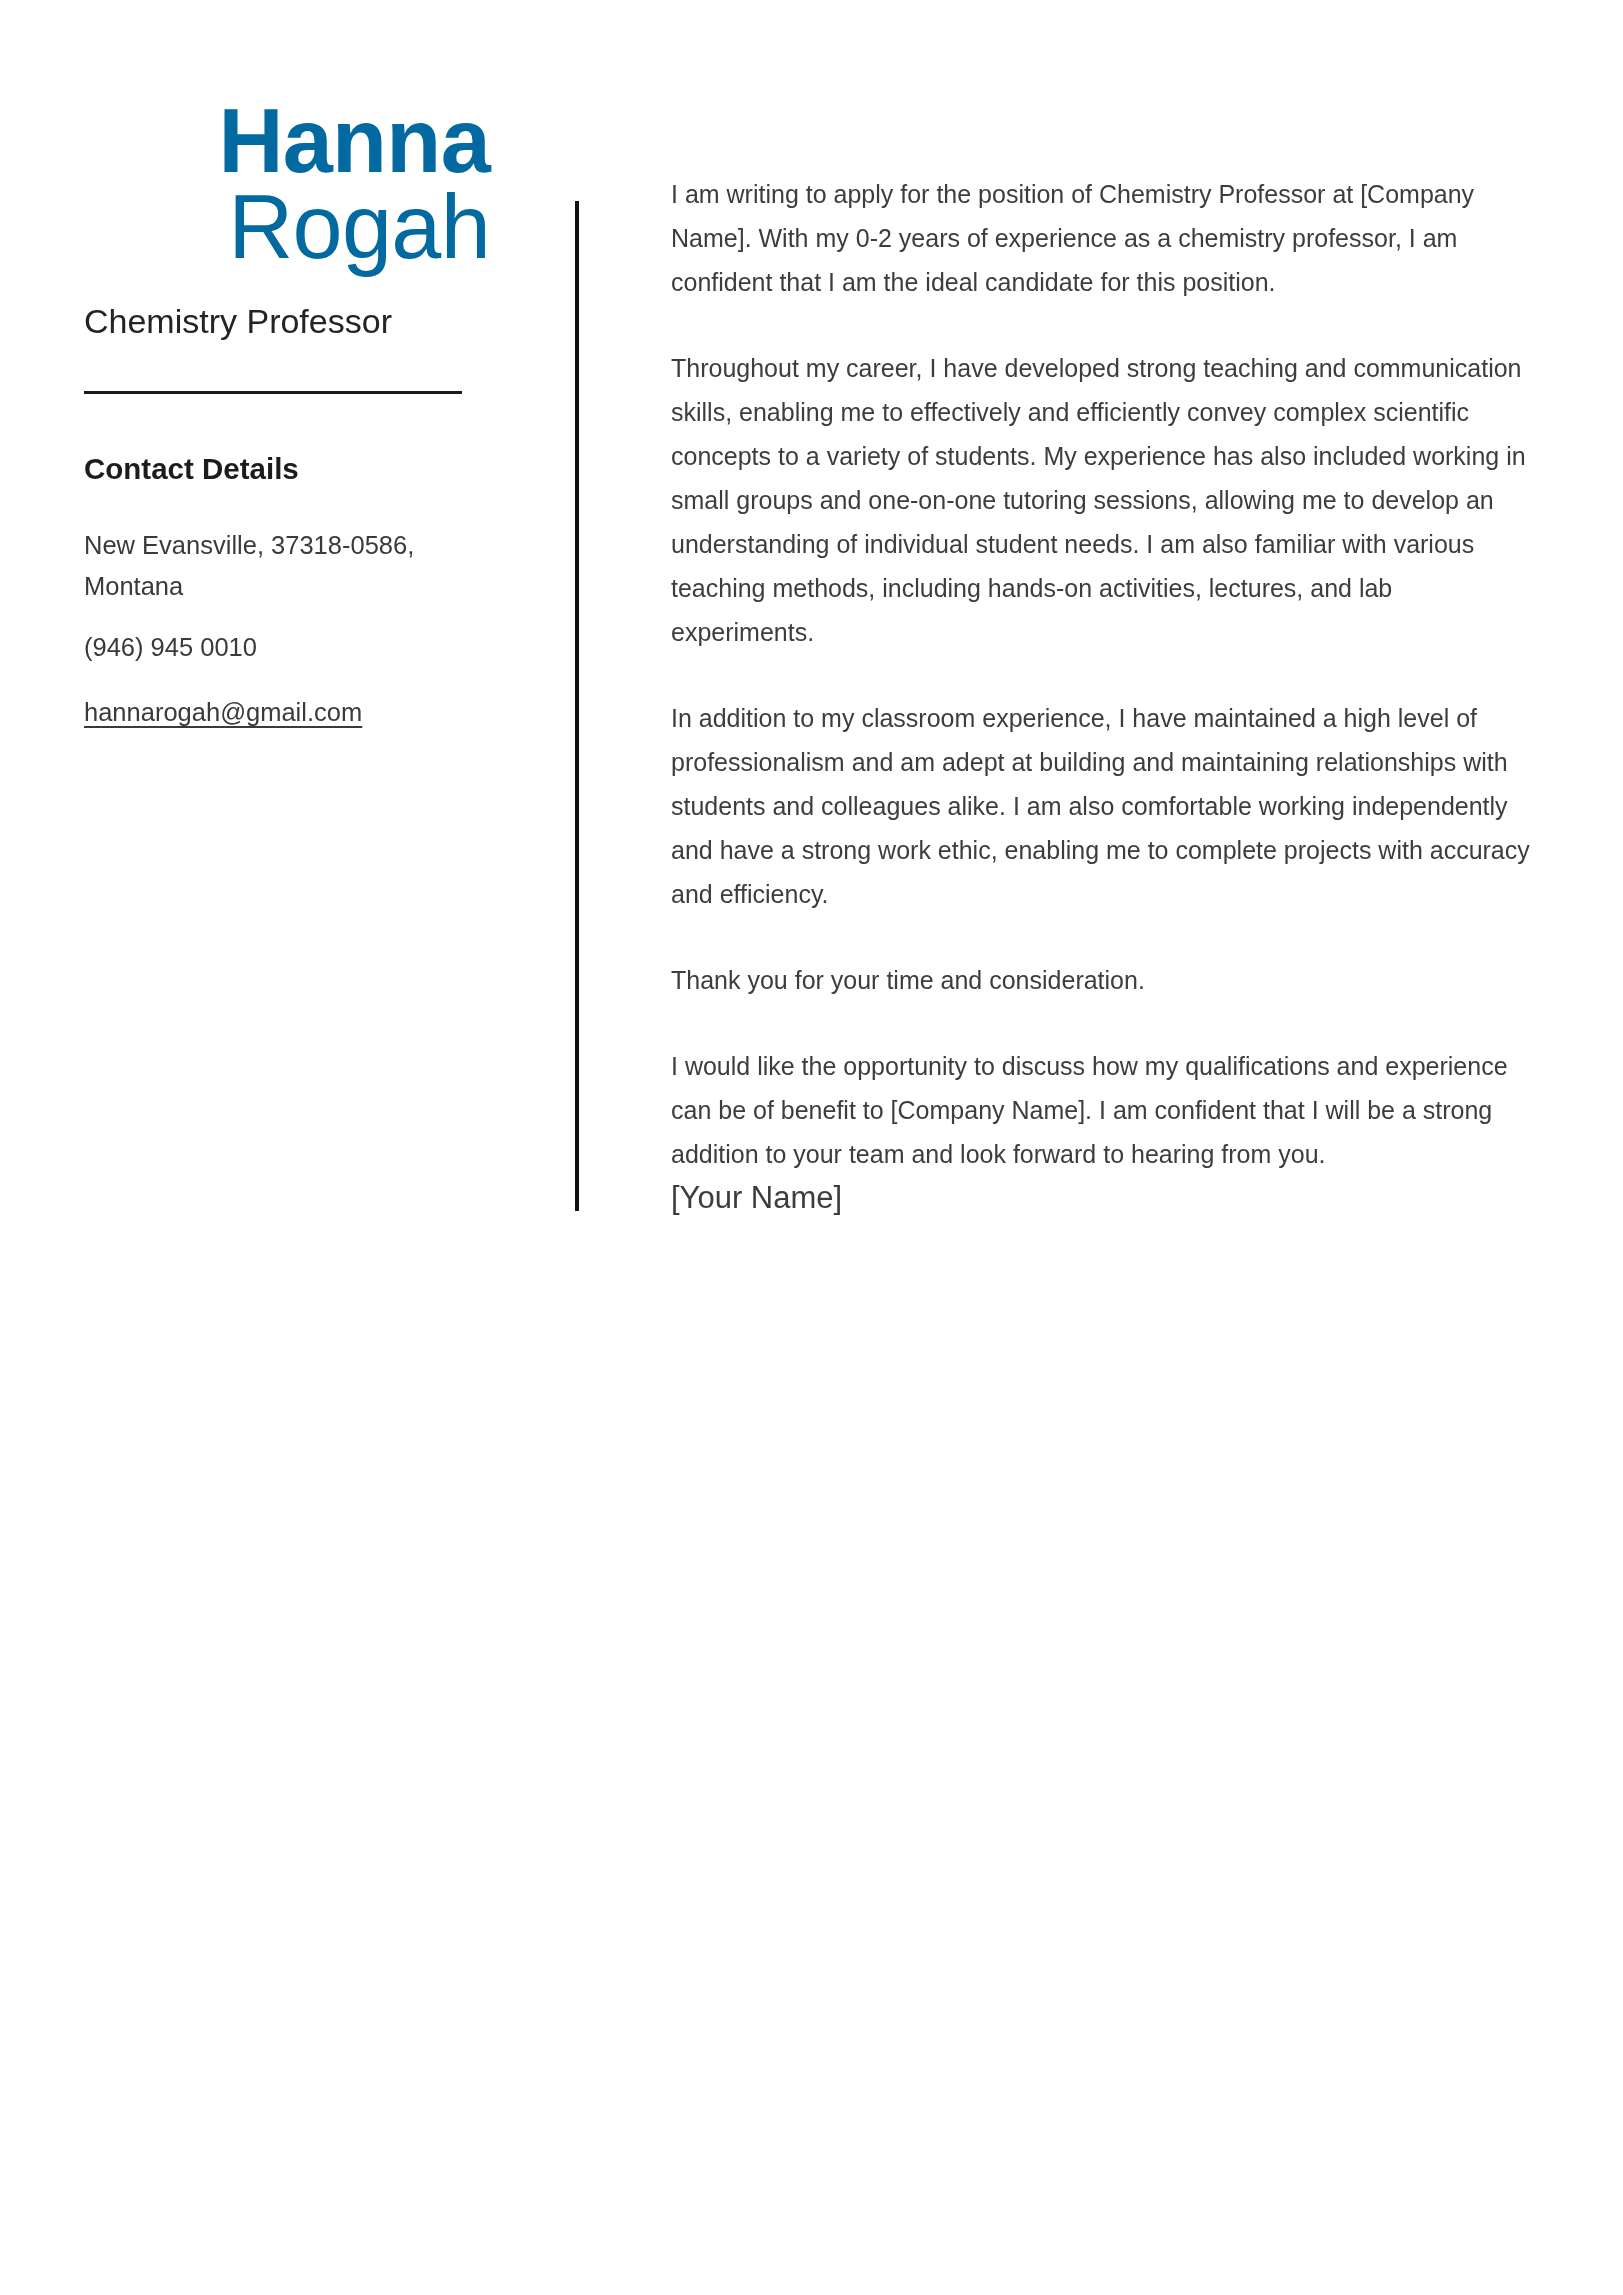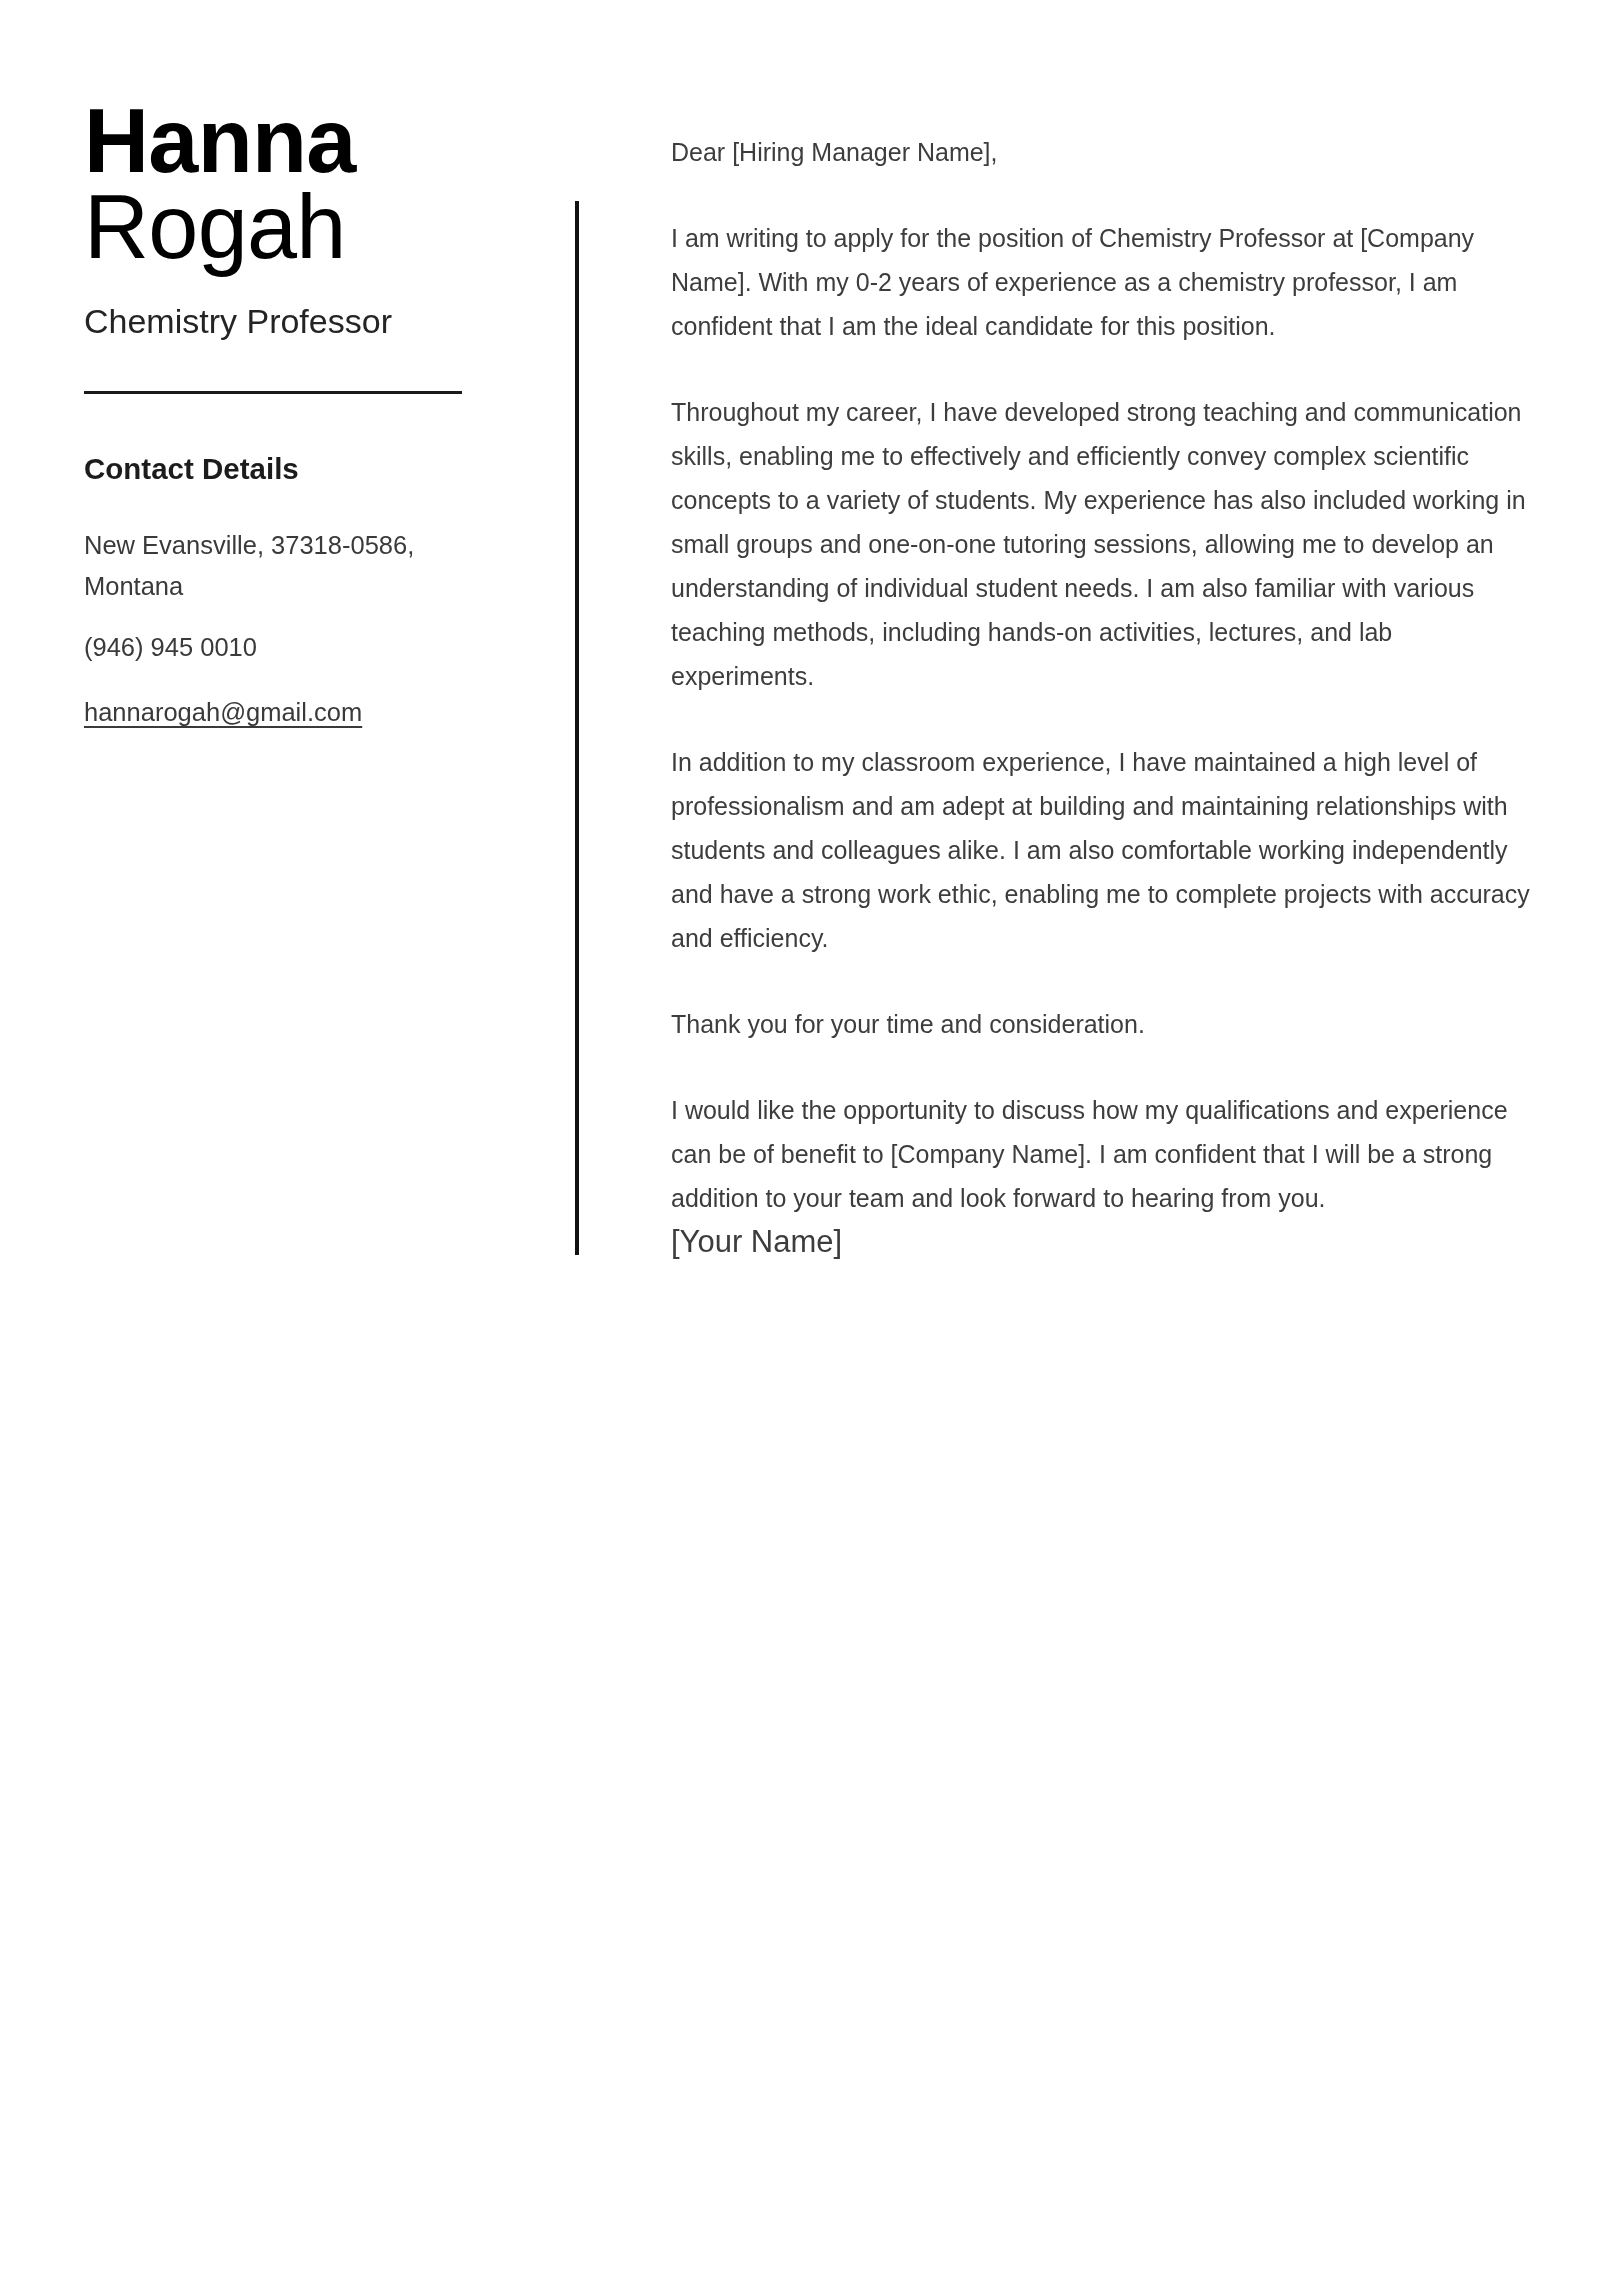--- a/index.html
+++ b/index.html
@@ -21,23 +21,24 @@
   .sidebar {
     position: absolute;
     left: 84px;
     top: 98px;
     width: 406px;
   }
 
   .name {
     font-size: 90px;
     line-height: 0.96;
-    color: #000000;
+    color: #0369a1;
     letter-spacing: -0.7px;
     font-weight: 400;
+    text-align: right;
   }
   .name .first {
     display: block;
     font-weight: 700;
   }
   .name .last {
     display: block;
     font-weight: 400;
   }
 
@@ -141,21 +142,20 @@
     <p class="contact-item address">New Evansville, 37318-0586, Montana</p>
 
     <p class="contact-item phone">(946) 945 0010</p>
 
     <a class="email" href="#">hannarogah@gmail.com</a>
   </aside>
 
   <main class="letter">
     <div class="vline"></div>
 
-    <p class="salutation">Dear [Hiring Manager Name],</p>
 
     <p class="para">I am writing to apply for the position of Chemistry Professor at [Company Name]. With my 0-2 years of experience as a chemistry professor, I am confident that I am the ideal candidate for this position.</p>
     <p class="para">Throughout my career, I have developed strong teaching and communication skills, enabling me to effectively and efficiently convey complex scientific concepts to a variety of students. My experience has also included working in small groups and one-on-one tutoring sessions, allowing me to develop an understanding of individual student needs. I am also familiar with various teaching methods, including hands-on activities, lectures, and lab experiments.</p>
     <p class="para">In addition to my classroom experience, I have maintained a high level of professionalism and am adept at building and maintaining relationships with students and colleagues alike. I am also comfortable working independently and have a strong work ethic, enabling me to complete projects with accuracy and efficiency.</p>
     <p class="para">Thank you for your time and consideration.</p>
     <p class="para">I would like the opportunity to discuss how my qualifications and experience can be of benefit to [Company Name]. I am confident that I will be a strong addition to your team and look forward to hearing from you.</p>
 
     <p class="signature-line">[Your Name]</p>
   </main>
 

